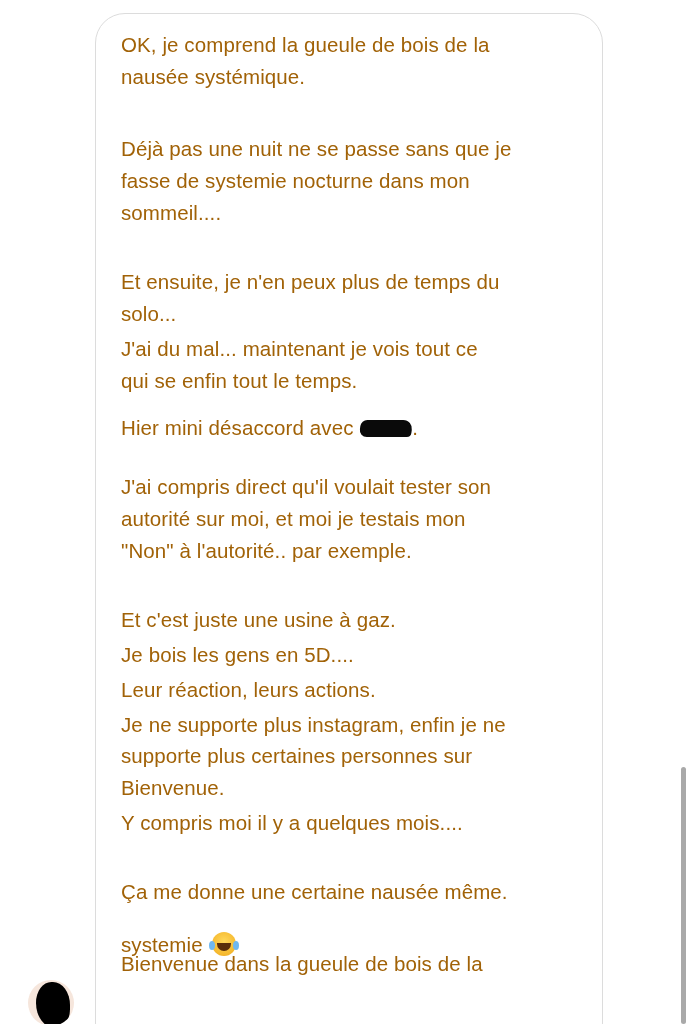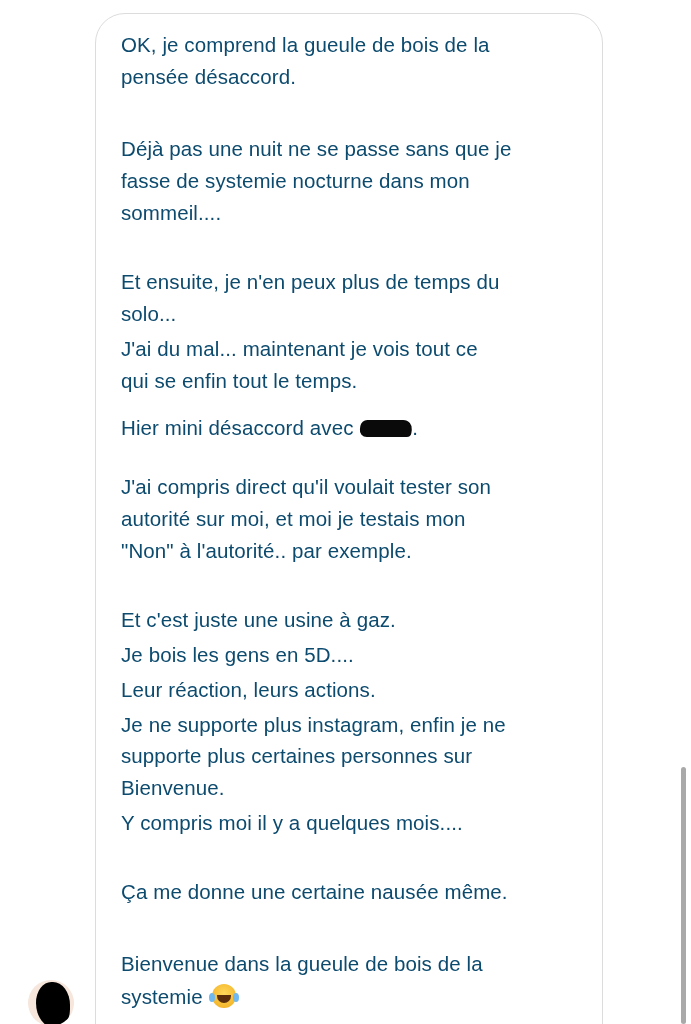--- a/index.html
+++ b/index.html
@@ -6,21 +6,21 @@
     body {
       width:691px; height:1024px; overflow:hidden; background:#ffffff;
       position:relative; font-family:"Liberation Sans", "DejaVu Sans", sans-serif;
     }
     .bubble {
       position:absolute; left:95px; top:13px; width:508px; height:1040px;
       border:1.5px solid #dcdcdc; border-radius:30px; box-sizing:border-box;
       background:#ffffff;
     }
     .line {
-      position:absolute; left:121px; font-size:20.5px; color:#0c4a6e;
+      position:absolute; left:121px; font-size:20.5px; color:#a16207;
       white-space:nowrap; line-height:24px; letter-spacing:0.1px;
     }
     .redact {
       display:inline-block; width:52px; height:17px; background:#0a0a0a;
       border-radius:6px 10px 4px 8px; vertical-align:-2px; margin-left:1px;
       transform:skewX(-8deg);
     }
     .emoji {
       display:inline-block; width:24px; height:24px; border-radius:50%;
       background:radial-gradient(circle at 50% 40%, #ffd85a 0%, #f5b82e 70%, #e09a1a 100%);
@@ -48,21 +48,21 @@
       background:#a9a9a9; border-radius:3px;
     }
   </style>
 </head>
 <body>
 
 <div class="bubble"></div>
 
 <div>
   <div class="line" style="top:33px">OK, je comprend la gueule de bois de la</div>
-  <div class="line" style="top:65px">pensée désaccord.</div>
+  <div class="line" style="top:65px">nausée systémique.</div>
 
   <div class="line" style="top:137px">Déjà pas une nuit ne se passe sans que je</div>
   <div class="line" style="top:169px">fasse de systemie nocturne dans mon</div>
   <div class="line" style="top:201px">sommeil....</div>
 
   <div class="line" style="top:270px">Et ensuite, je n'en peux plus de temps du</div>
   <div class="line" style="top:302px">solo...</div>
   <div class="line" style="top:337px">J'ai du mal... maintenant je vois tout ce</div>
   <div class="line" style="top:369px">qui se enfin tout le temps.</div>
 
@@ -75,20 +75,20 @@
   <div class="line" style="top:643px">Je bois les gens en 5D....</div>
   <div class="line" style="top:678px">Leur réaction, leurs actions.</div>
   <div class="line" style="top:713px">Je ne supporte plus instagram, enfin je ne</div>
   <div class="line" style="top:744px">supporte plus certaines personnes sur</div>
   <div class="line" style="top:776px">Bienvenue.</div>
   <div class="line" style="top:811px">Y compris moi il y a quelques mois....</div>
 
   <div class="line" style="top:880px">Ça me donne une certaine nausée même.</div>
 
   <div class="line" style="top:952px">Bienvenue dans la gueule de bois de la</div>
-  <div class="line" style="top:984px"><span>systemie </span><span class="emoji"></span></div>
+  <div class="line" style="top:932px"><span>systemie </span><span class="emoji"></span></div>
 </div>
 
 <div class="avatar">
   <div class="avatar-blot"></div>
 </div>
 
 <div class="scrollbar"></div>
 
 </body></html>

